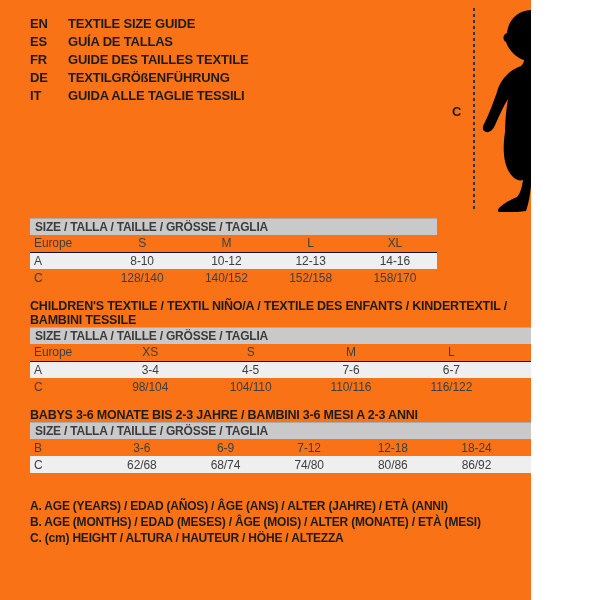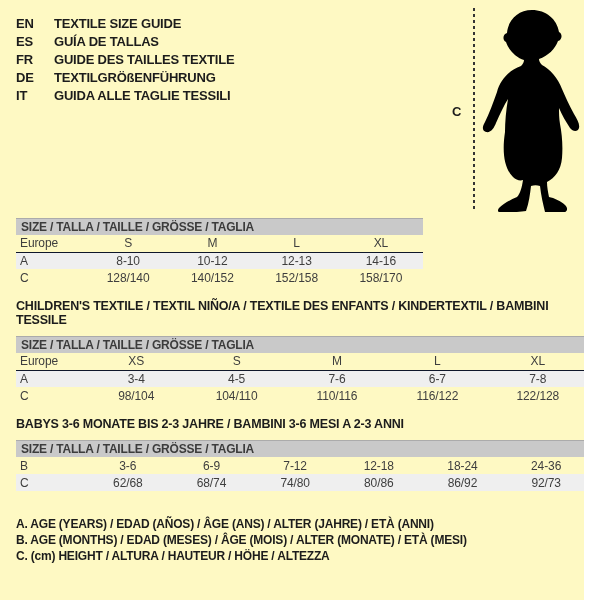--- a/index.html
+++ b/index.html
@@ -1,24 +1,24 @@
 <!DOCTYPE html>
 <html><head>
 <meta charset="utf-8">
 <style>
   * { margin:0; padding:0; box-sizing:border-box; }
   html,body { background:#ffffff; }
   .page {
     position:relative;
-    width:584px; height:600px;
-    background:#fef9c3;
+    width:531px; height:600px;
+    background:#f97316;
     font-family:"Liberation Sans", sans-serif;
     color:#1c1c1c;
     overflow:hidden;
-    padding:15px 10px 0 16px;
+    padding:15px 10px 0 30px;
   }
 
   
   .lang-list { line-height:18px; }
   .lang-row { display:flex; }
   .lang-code {
     width:38px; font-size:13px; font-weight:bold; letter-spacing:-0.2px; color:#1c1c1c;
   }
   .lang-label {
     font-size:13px; font-weight:bold; letter-spacing:-0.2px; color:#1c1c1c;
@@ -37,21 +37,21 @@
   .figure svg { position:absolute; left:32px; top:2px; }
 
   
   .section-title {
     font-size:12.5px; font-weight:bold; letter-spacing:-0.2px;
     color:#1c1c1c; line-height:14px;
   }
   .s1 { margin-top:113px; }
   .s2 { margin-top:13px; }
   .s3 { margin-top:13px; }
-  .size-table { margin-top:9px; }
+  .size-table { }
   .size-table.narrow { width:407px; }
   .size-table.wide { width:572px; }
   .size-bar {
     height:17px; line-height:16px;
     background:#c9c9c9; border-top:1px solid #ababab;
     padding-left:5px;
     font-size:12px; font-weight:bold; letter-spacing:-0.2px; color:#3c3c3c;
   }
   table { border-collapse:collapse; width:100%; table-layout:fixed; }
   td {

